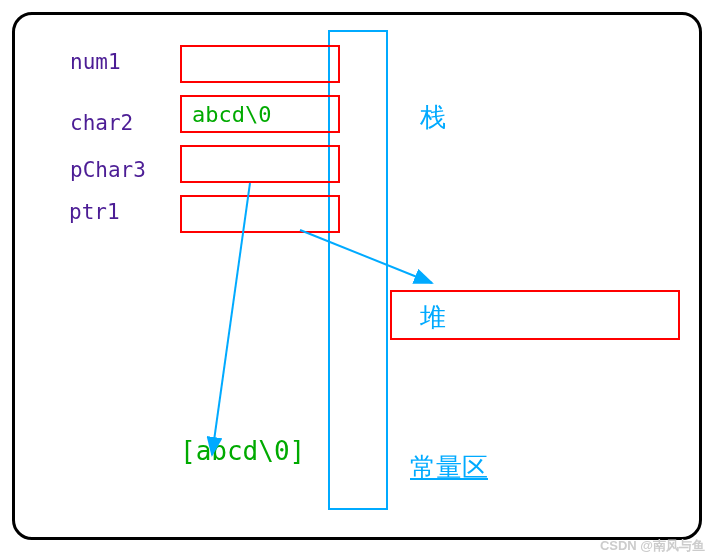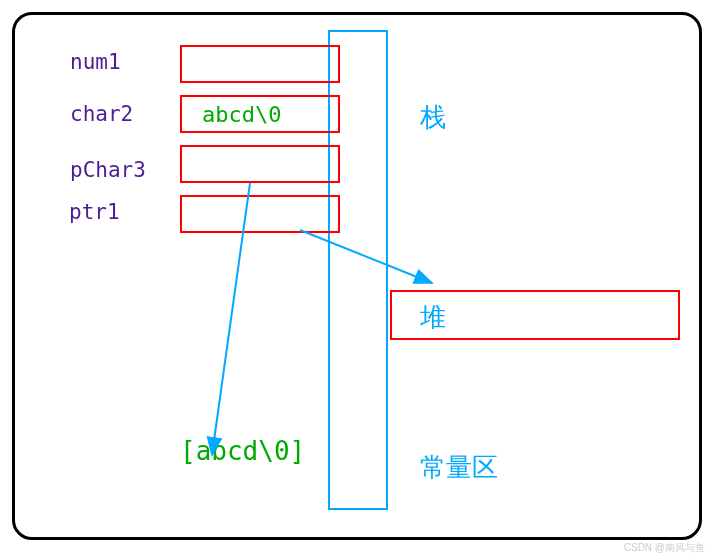--- a/index.html
+++ b/index.html
@@ -47,55 +47,56 @@
     }
     .box-red {
       position: absolute;
       border: 2px solid #f00;
       background: transparent;
     }
     .watermark {
       position: absolute;
       right: 10px;
       bottom: 4px;
-      font-size: 10px;
+      font-size: 13px;
       color: #ccc;
       font-family: sans-serif;
+      font-weight: bold;
     }
     svg.arrows {
       position: absolute;
       left: 0;
       top: 0;
       width: 715px;
       height: 559px;
       pointer-events: none;
     }
   </style>
 </head>
 <body>
 
 <div class="container"></div>
 
 <div class="memory-column"></div>
 
 <div class="label-red" style="left:70px; top:50px; width:105px;">num1</div>
-<div class="label-red" style="left:70px; top:102px; width:105px;">char2</div>
+<div class="label-red" style="left:70px; top:111px; width:105px;">char2</div>
 <div class="label-red" style="left:70px; top:158px; width:105px;">pChar3</div>
 <div class="label-red" style="left:69px; top:200px; width:105px;">ptr1</div>
 
 <div class="box-red" style="left:180px; top:45px; width:160px; height:38px;"></div>
 <div class="box-red" style="left:180px; top:95px; width:160px; height:38px;"></div>
 <div class="box-red" style="left:180px; top:145px; width:160px; height:38px;"></div>
 <div class="box-red" style="left:180px; top:195px; width:160px; height:38px;"></div>
 
-<div class="label-green" style="left:192px; top:102px;margin-left:10px;">abcd\0</div>
+<div class="label-green" style="left:192px; top:102px;">abcd\0</div>
 
 <div class="label-blue" style="left:420px; top:100px;">栈</div>
 <div class="label-blue" style="left:420px; top:300px;">堆</div>
-<div class="label-blue" style="left:420px; top:450px;">常量区</div>
+<div class="label-blue" style="left:410px; top:450px;text-decoration:underline;">常量区</div>
 
 <div class="box-red" style="left:390px; top:290px; width:290px; height:50px;"></div>
 
 <div class="label-green" style="left:180px; top:436px; font-size:26px;">[abcd\0]</div>
 
 <svg class="arrows">
   <defs>
     <marker id="arrowhead" markerWidth="10" markerHeight="8" refX="9" refY="4" orient="auto">
       <polygon points="0 0, 10 4, 0 8" fill="#00aaff"></polygon>
     </marker>

